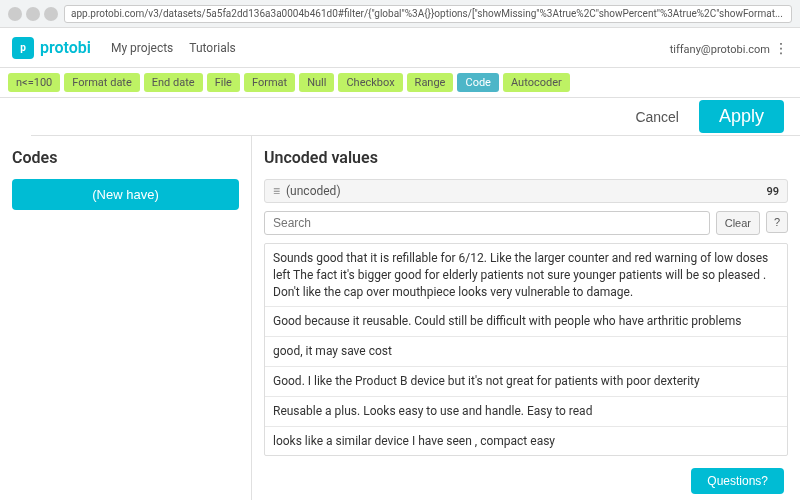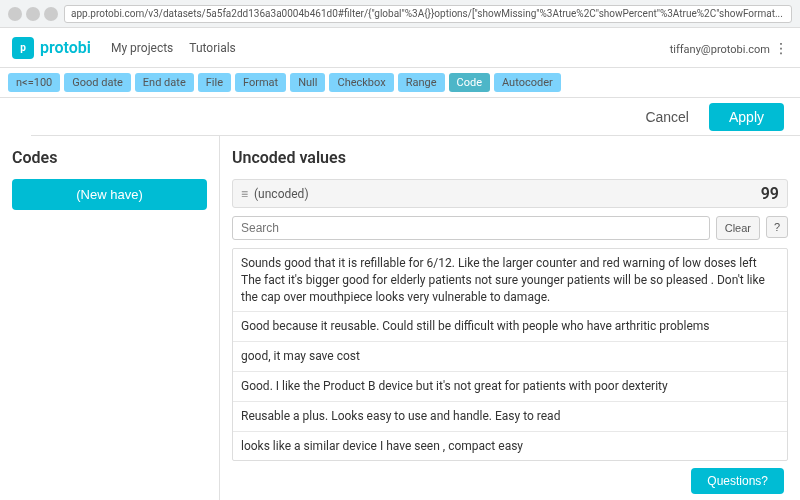--- a/index.html
+++ b/index.html
@@ -115,21 +115,21 @@
       align-items: center;
       padding: 0 8px;
       gap: 4px;
       overflow: hidden;
     }
     .filter-tab {
       padding: 3px 8px;
       border-radius: 3px;
       font-size: 11px;
       cursor: pointer;
-      background: #7dd3fc;
+      background: #bef264;
       color: #555;
       white-space: nowrap;
     }
     .filter-tab.active {
       background: #4db6c8;
       color: #fff;
     }
 
     
     .action-bar {
@@ -150,35 +150,35 @@
       font-size: 14px;
       cursor: pointer;
       padding: 4px 10px;
     }
     .btn-apply {
       background: #00bcd4;
       color: #fff;
       border: none;
       border-radius: 4px;
       padding: 6px 20px;
-      font-size: 14px;
+      font-size: 18px;
       cursor: pointer;
       font-weight: 500;
     }
 
     
     .main-content {
       display: flex;
       height: calc(500px - 28px - 40px - 30px - 38px);
       overflow: hidden;
     }
 
     
     .codes-panel {
-      width: 220px;
+      width: 252px;
       border-right: 1px solid #e0e0e0;
       padding: 12px;
       background: #fff;
     }
     .panel-title {
       font-size: 16px;
       font-weight: 600;
       color: #333;
       margin-bottom: 12px;
     }
@@ -214,21 +214,21 @@
     .drag-icon {
       color: #888;
       font-size: 12px;
     }
     .uncoded-label-text {
       flex: 1;
       font-size: 12px;
       color: #555;
     }
     .uncoded-count {
-      font-size: 16px;
+      font-size: 11px;
       color: #333;
       font-weight: 600;
     }
     .search-row {
       display: flex;
       gap: 6px;
       margin-bottom: 8px;
     }
     .search-input {
       flex: 1;
@@ -310,21 +310,21 @@
   </div>
   <div class="header-right">
     <span class="user-email">tiffany@protobi.com</span>
     <span class="header-menu-icon">⋮</span>
   </div>
 </div>
 
 <div class="filter-tabs">
 
 <div class="filter-tab">n&lt;=100</div>
-    <div class="filter-tab">Good date</div>
+    <div class="filter-tab">Format date</div>
     <div class="filter-tab">End date</div>
     <div class="filter-tab">File</div>
     <div class="filter-tab">Format</div>
     <div class="filter-tab">Null</div>
     <div class="filter-tab">Checkbox</div>
     <div class="filter-tab">Range</div>
     <div class="filter-tab active">Code</div>
     <div class="filter-tab">Autocoder</div>
   </div>
 

